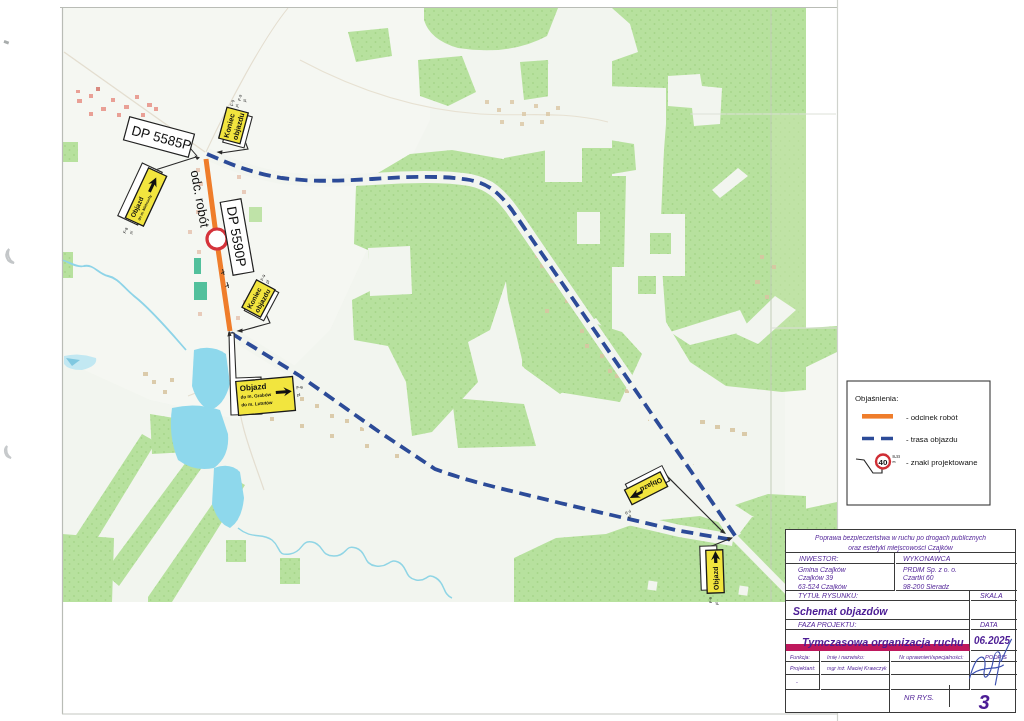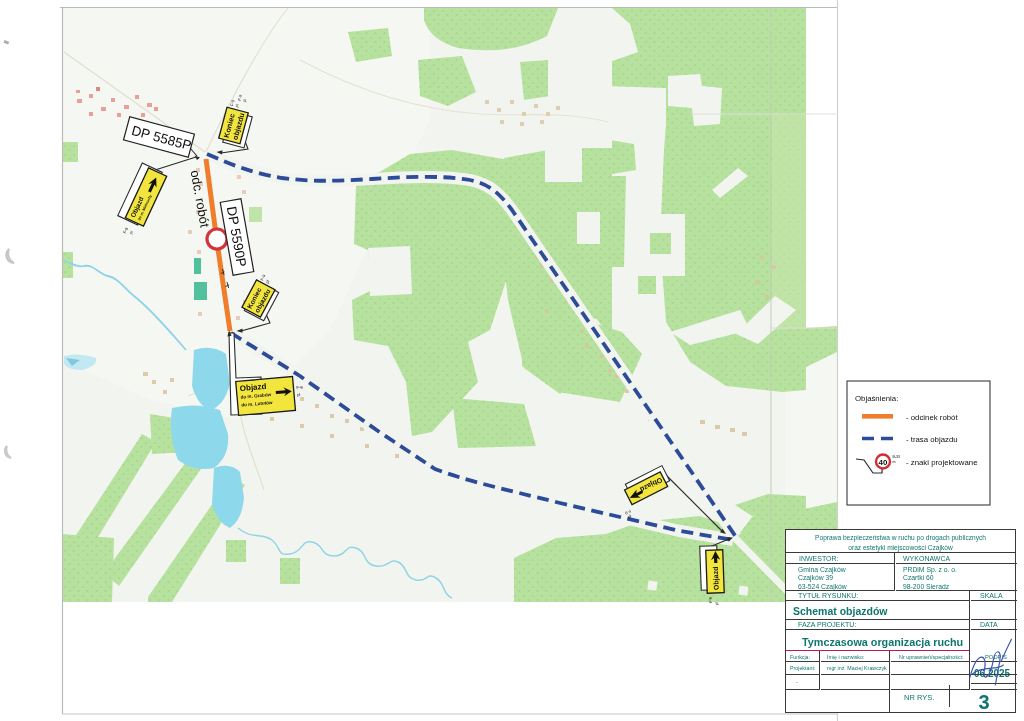--- a/index.html
+++ b/index.html
@@ -395,21 +395,21 @@
 
 <text x="883" y="464.5" font-size="8" font-weight="bold" fill="#111" text-anchor="middle">40</text>
 
 <text x="892.5" y="458" font-size="3.6" fill="#111">B-33</text>
 
 <text x="892.5" y="463" font-size="3.6" fill="#111">m</text>
 
 <text x="906" y="465" font-size="7.8" fill="#111">- znaki projektowane</text>
 </svg>
 
-<div style="position:absolute;left:785px;top:529px;width:231px;height:184px;background:#ffffff;border:1.2px solid #3a3a3a;color:#0f766e;">
+<div style="position:absolute;left:785px;top:529px;width:231px;height:184px;background:#ffffff;border:1.2px solid #3a3a3a;color:#4c1d95;font-style:italic;">
 
 <div style="position:absolute;left:0;top:0;width:229px;height:23px;border-bottom:1px solid #3a3a3a;text-align:center;font-size:6.6px;line-height:9.5px;padding-top:3px;">Poprawa bezpieczeństwa w ruchu po drogach publicznych<br>oraz estetyki miejscowości Czajków</div>
 
 <div style="position:absolute;left:0;top:23px;width:109px;height:11px;border-bottom:1px solid #3a3a3a;border-right:1px solid #3a3a3a;font-size:7px;padding:1.5px 0 0 13px;">INWESTOR:</div>
 
 <div style="position:absolute;left:110px;top:23px;width:121px;height:11px;border-bottom:1px solid #3a3a3a;font-size:7px;padding:1.5px 0 0 7px;">WYKONAWCA</div>
 
 <div style="position:absolute;left:0;top:34px;width:109px;height:27px;border-bottom:1px solid #3a3a3a;border-right:1px solid #3a3a3a;font-size:6.8px;line-height:8.6px;padding:1.5px 0 0 12px;">Gmina Czajków<br>Czajków 39<br>63-524 Czajków</div>
 
 <div style="position:absolute;left:110px;top:34px;width:121px;height:27px;font-size:6.8px;line-height:8.6px;padding:1.5px 0 0 7px;border-bottom:1px solid #3a3a3a;">PRDiM Sp. z o. o.<br>Czartki 60<br>98-200 Sieradz</div>
@@ -419,23 +419,23 @@
 <div style="position:absolute;left:185px;top:61px;width:46px;height:10px;border-bottom:1px solid #3a3a3a;font-size:7px;padding:1px 0 0 9px;">SKALA</div>
 
 <div style="position:absolute;left:0;top:71px;width:184px;height:19px;border-bottom:1px solid #3a3a3a;border-right:1px solid #3a3a3a;font-size:10.5px;font-weight:bold;padding:4px 0 0 7px;">Schemat objazdów</div>
 
 <div style="position:absolute;left:185px;top:71px;width:46px;height:19px;border-bottom:1px solid #3a3a3a;"></div>
 
 <div style="position:absolute;left:0;top:90px;width:184px;height:10px;border-bottom:1px solid #3a3a3a;border-right:1px solid #3a3a3a;font-size:7px;padding:1px 0 0 12px;">FAZA PROJEKTU:</div>
 
 <div style="position:absolute;left:185px;top:90px;width:46px;height:10px;border-bottom:1px solid #3a3a3a;font-size:7px;padding:1px 0 0 9px;">DATA</div>
 
-<div style="position:absolute;left:0;top:100px;width:184px;height:21px;border-bottom:1px solid #be185d;border-right:1px solid #3a3a3a;font-size:10.8px;font-weight:bold;padding:5.5px 0 0 16px;white-space:nowrap;">Tymczasowa organizacja ruchu</div>
-
-<div style="position:absolute;left:185px;top:100px;width:46px;height:21px;border-bottom:1px solid #3a3a3a;font-size:10px;font-weight:bold;padding:5px 0 0 3px;margin-top:33px;">06.2025</div>
+<div style="position:absolute;left:0;top:100px;width:184px;height:21px;border-bottom:7px solid #be185d;border-right:1px solid #3a3a3a;font-size:10.8px;font-weight:bold;padding:5.5px 0 0 16px;white-space:nowrap;">Tymczasowa organizacja ruchu</div>
+
+<div style="position:absolute;left:185px;top:100px;width:46px;height:21px;border-bottom:1px solid #3a3a3a;font-size:10px;font-weight:bold;padding:5px 0 0 3px;">06.2025</div>
 
 <div style="position:absolute;left:0;top:121px;width:34px;height:11px;border-bottom:1px solid #3a3a3a;border-right:1px solid #3a3a3a;font-size:5.3px;padding:2.5px 0 0 4px;">Funkcja:</div>
 
 <div style="position:absolute;left:35px;top:121px;width:69px;height:11px;border-bottom:1px solid #3a3a3a;border-right:1px solid #3a3a3a;font-size:5.3px;padding:2.5px 0 0 6px;">Imię i nazwisko:</div>
 
 <div style="position:absolute;left:105px;top:121px;width:79px;height:11px;border-bottom:1px solid #3a3a3a;border-right:1px solid #3a3a3a;font-size:5.4px;padding:3px 0 0 8px;white-space:nowrap;">Nr uprawnień/specjalności:</div>
 
 <div style="position:absolute;left:185px;top:121px;width:46px;height:11px;border-bottom:1px solid #3a3a3a;font-size:5.8px;padding:2.5px 0 0 14px;">PODPIS</div>
 
 <div style="position:absolute;left:0;top:132px;width:34px;height:13px;border-bottom:1px solid #3a3a3a;border-right:1px solid #3a3a3a;font-size:5.3px;padding:3px 0 0 4px;">Projektant:</div>

